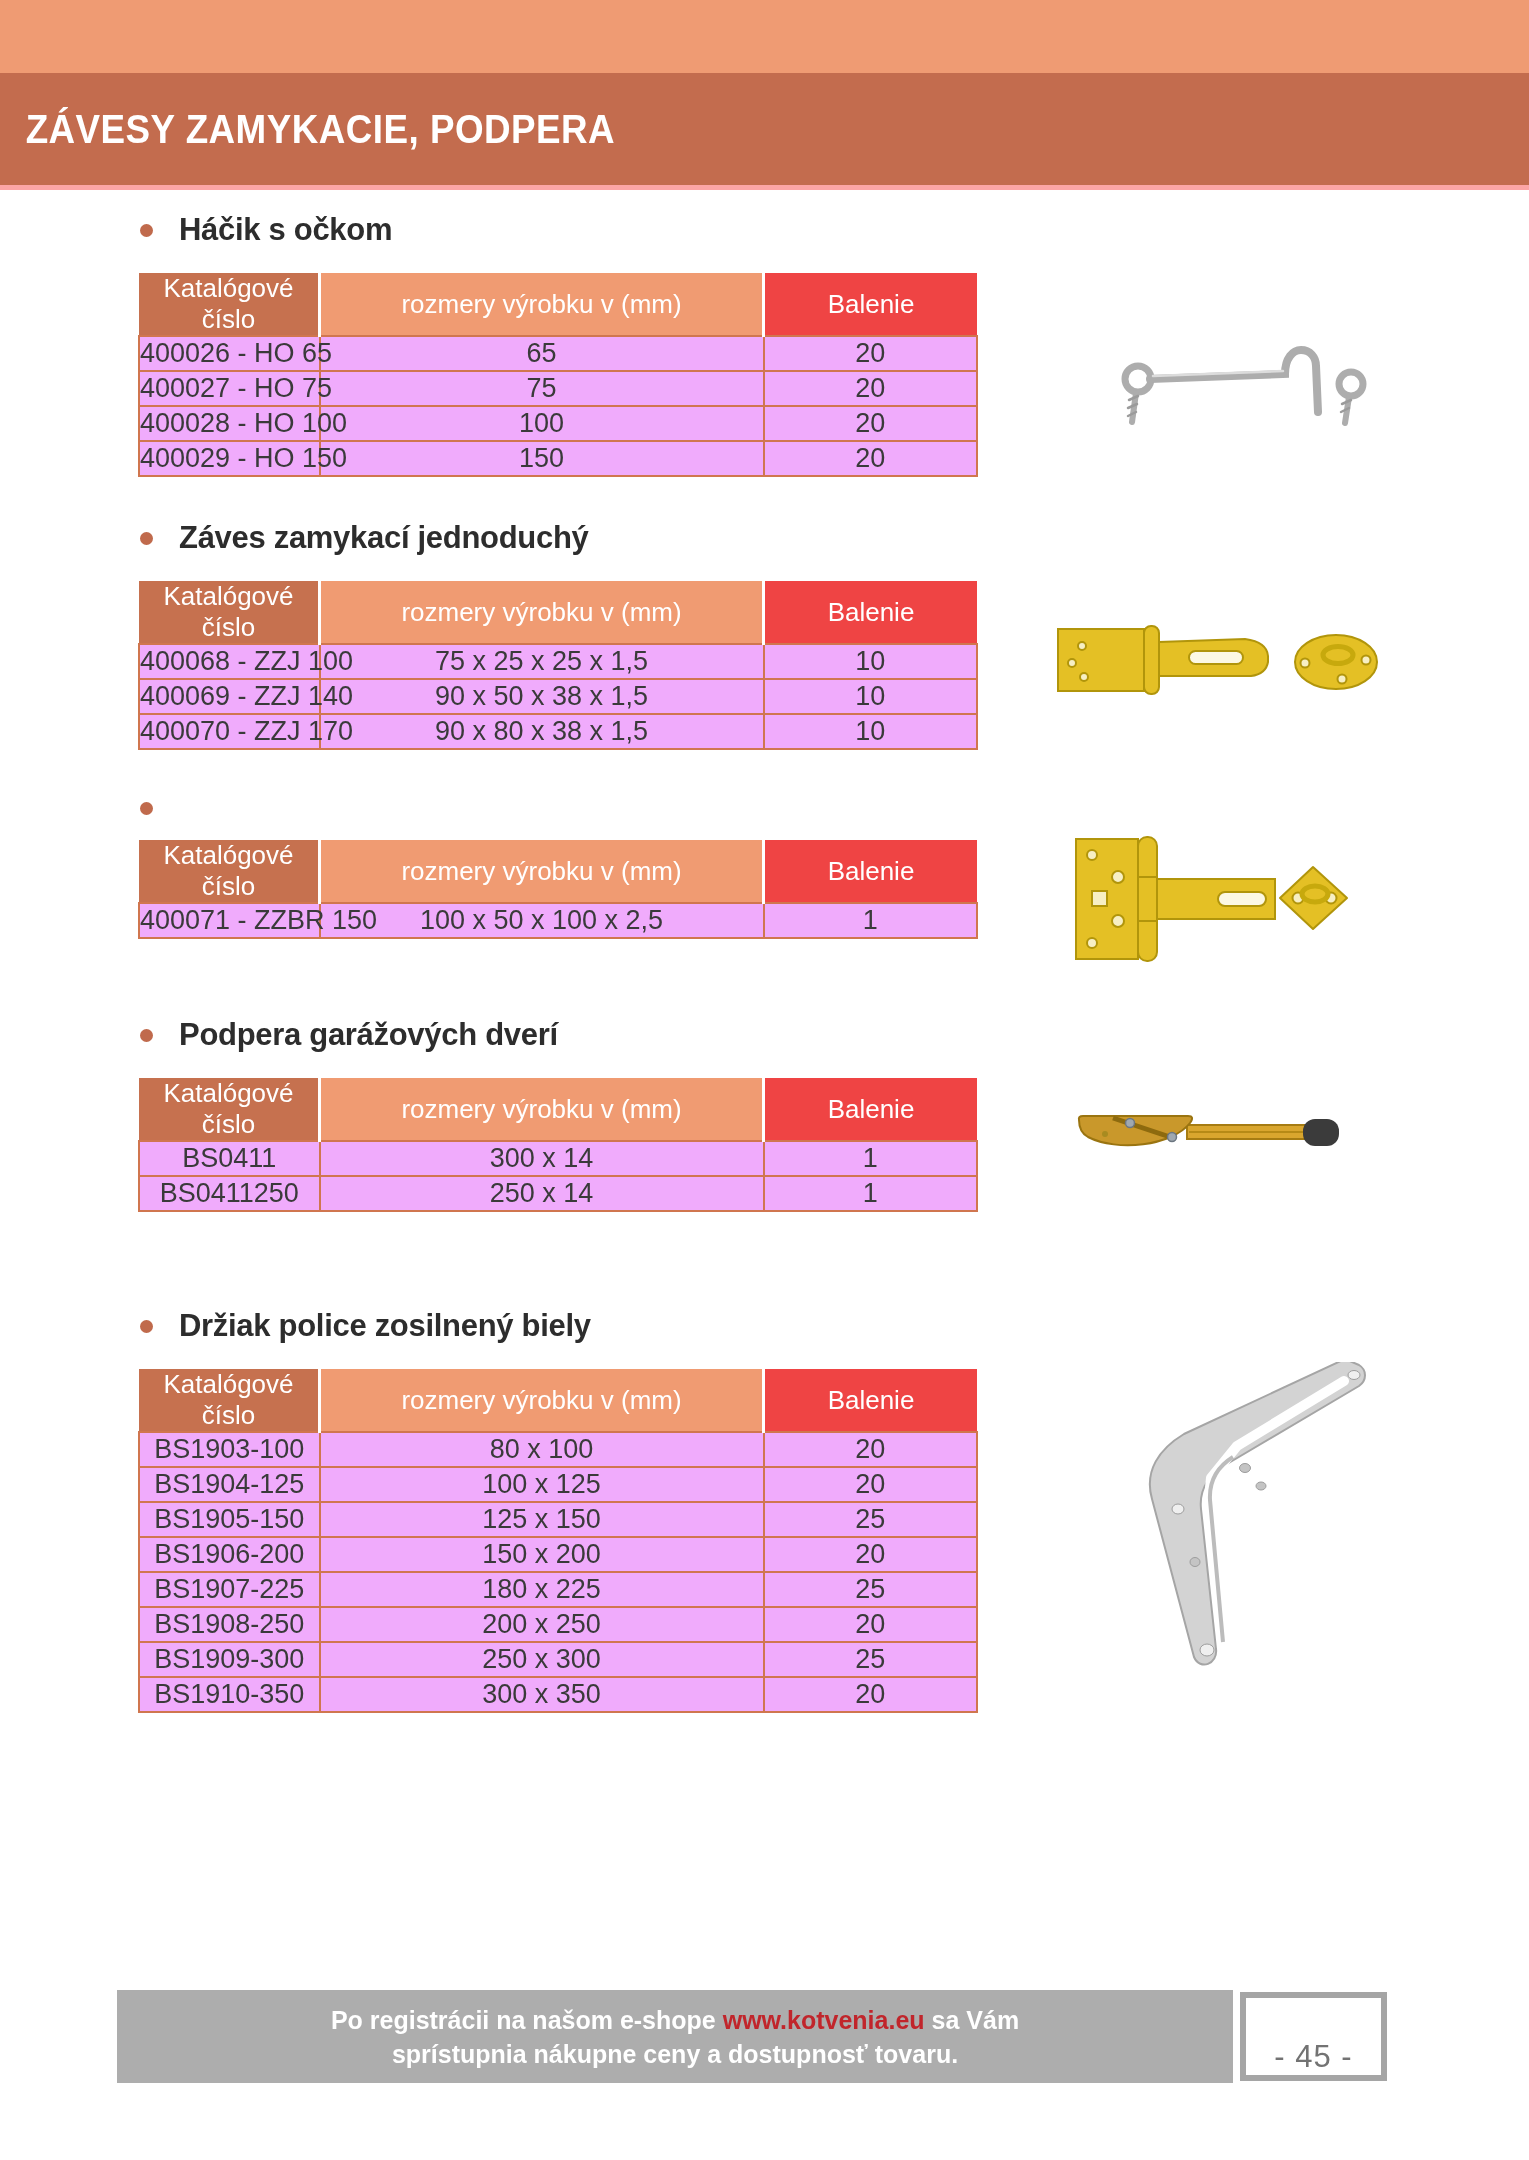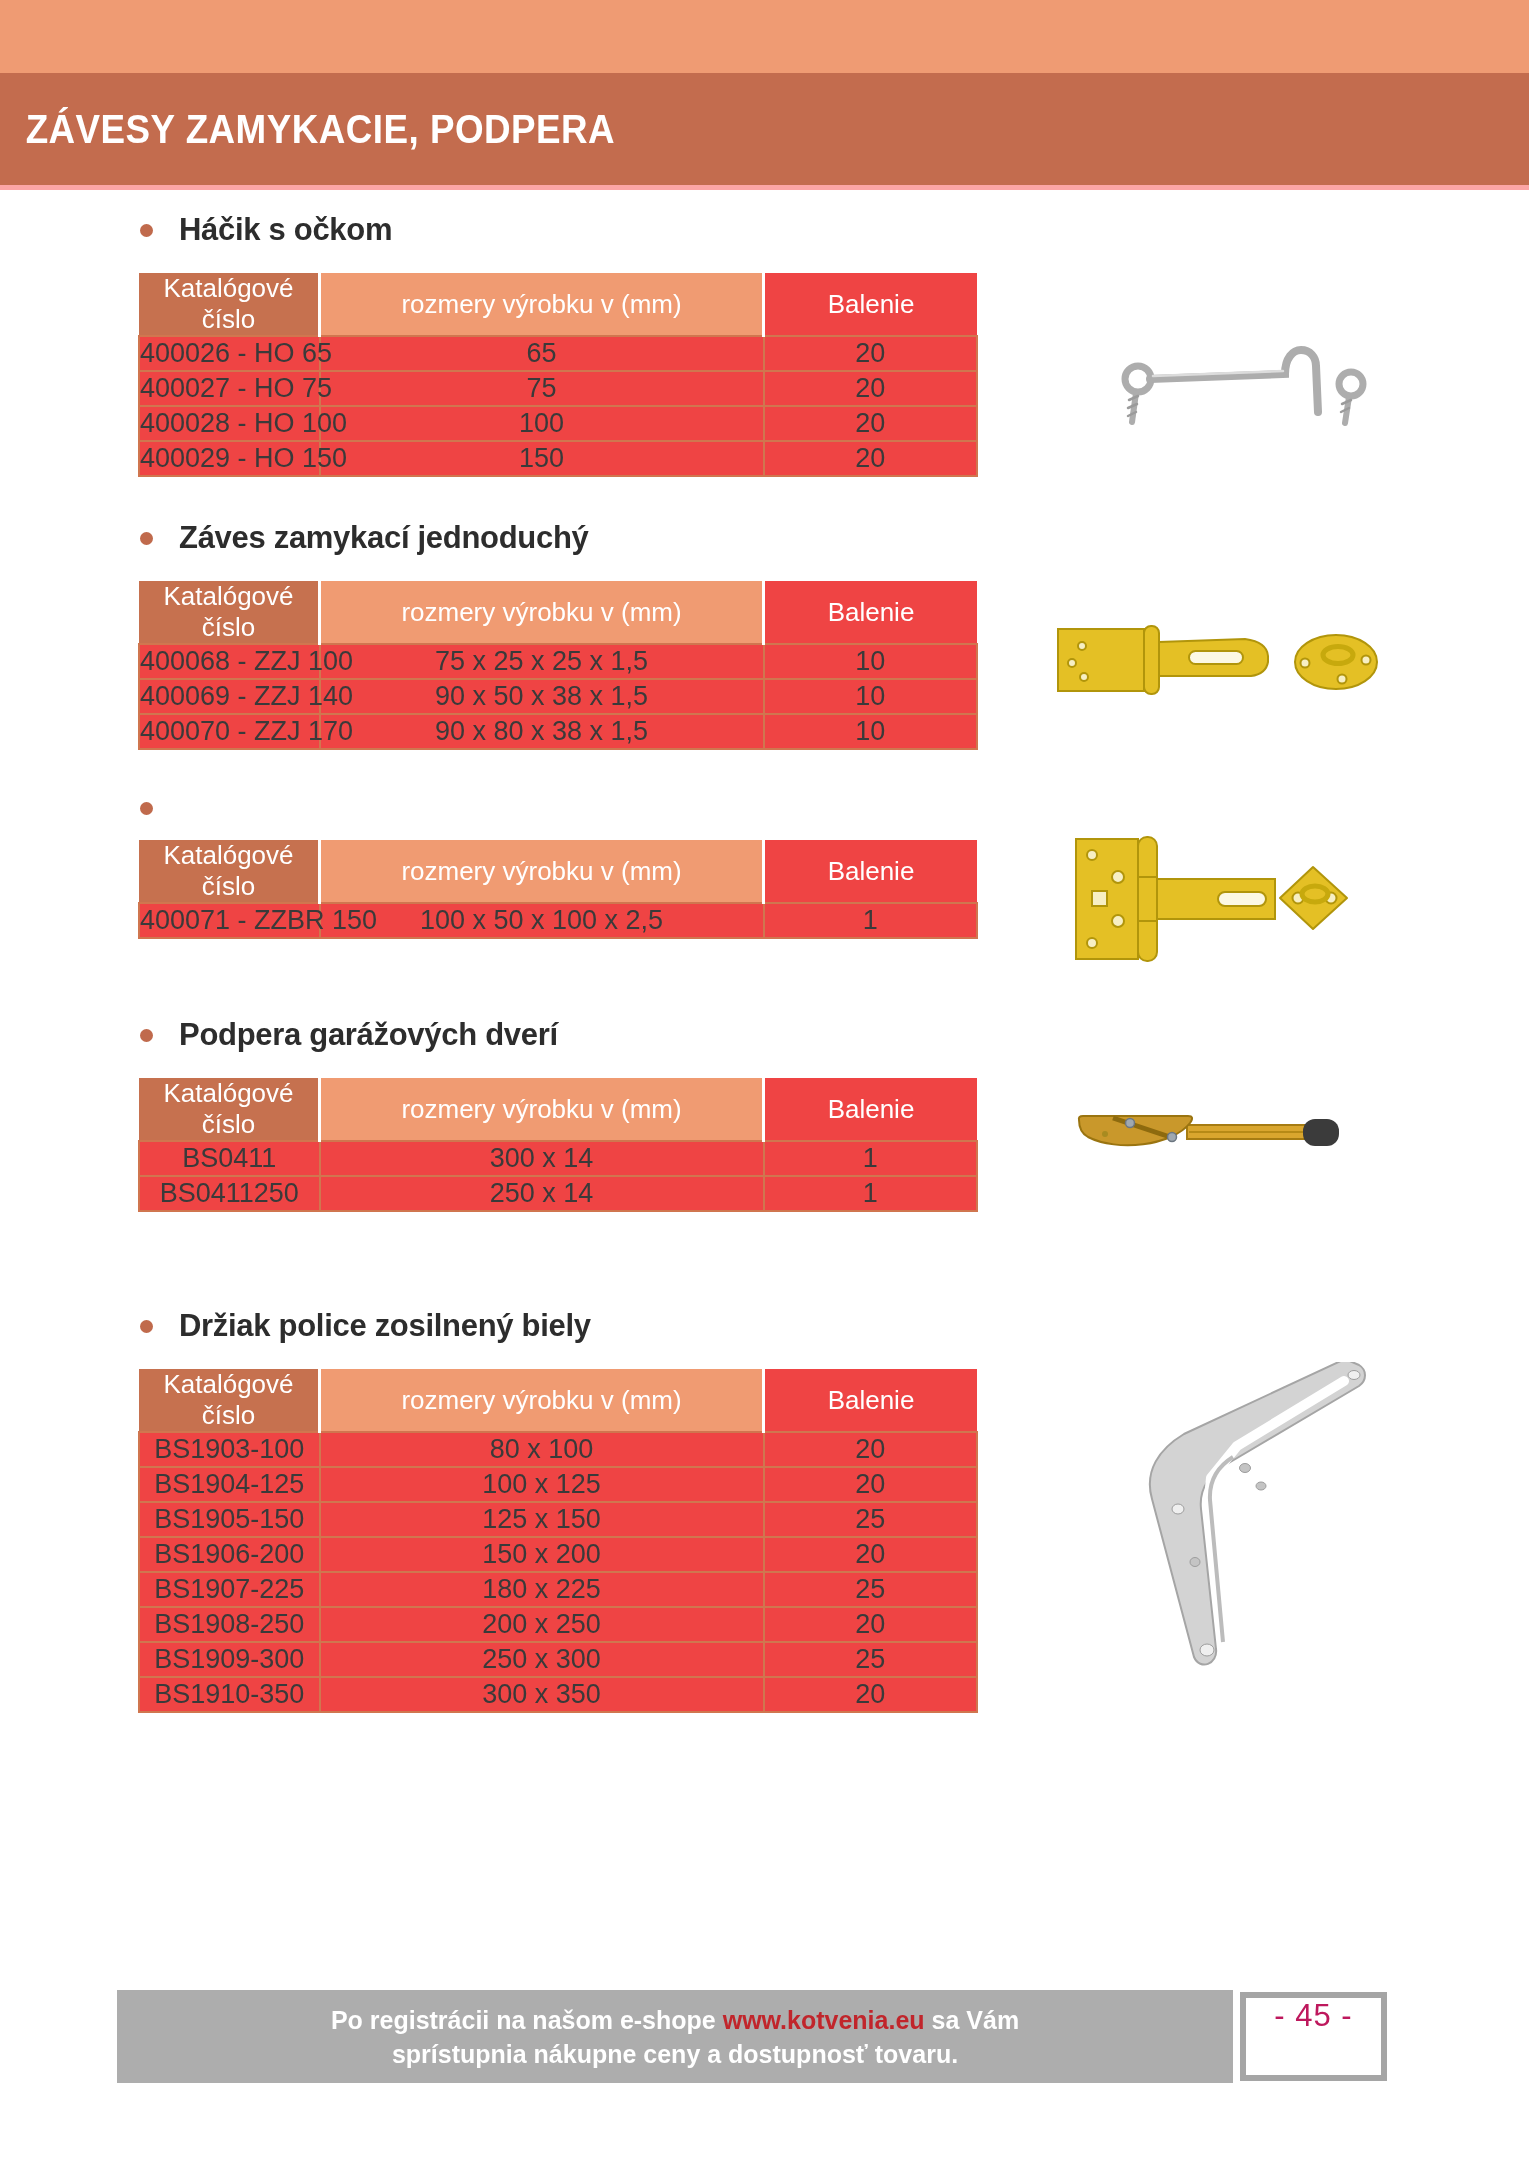--- a/index.html
+++ b/index.html
@@ -20,39 +20,39 @@
                font-size:31px; font-weight:700; color:#2d2d2d; letter-spacing:-.3px; }
   .bullet { width:13px; height:13px; border-radius:50%; background:#C06A4C; flex:none; }
 
   
   table { border-collapse:collapse; table-layout:fixed; width:832px; }
   th { height:57px; font-size:26px; font-weight:400; color:#ffffff; text-align:center; padding:0; }
   th.col-cat  { width:179px; background:#C6714F; }
   th.col-dim  { width:441px; background:#F09B72; }
   th.col-pack { width:212px; background:#ef4444; }
   th + th { border-left:3px solid #ffffff; }
-  td { height:33px; line-height:33px; background:#ef4444; border:2px solid #D0764F;
+  td { height:33px; line-height:33px; background:#f0abfc; border:2px solid #D0764F;
        font-size:27px; color:#3a3a3a; text-align:center; padding:0; white-space:nowrap; }
 
   
   .photo { position:absolute; }
   #img-hook    { left:1105px; top:322px; }
   #img-hasp    { left:1055px; top:616px; }
   #img-gate    { left:1070px; top:835px; }
   #img-support { left:1075px; top:1108px; }
   #img-bracket { left:1115px; top:1362px; }
 
   
   .footer-band { position:absolute; left:117px; top:1990px; width:1116px; height:93px; background:#ADADAD;
                  color:#ffffff; font-weight:700; font-size:25px; line-height:34px;
                  display:flex; flex-direction:column; align-items:center; justify-content:center; text-align:center; }
   .footer-band .link { color:#C1252B; }
   .page-box { position:absolute; left:1240px; top:1992px; width:147px; height:89px; box-sizing:border-box;
-              background:#ffffff; border:6px solid #A5A5A5; display:flex; align-items:flex-start; justify-content:center;
-              color:#be185d; font-size:31px; letter-spacing:1px; }
+              background:#ffffff; border:6px solid #A5A5A5; display:flex; align-items:flex-end; justify-content:center;
+              color:#737373; font-size:31px; letter-spacing:1px; }
 </style>
 </head>
 <body>
 
 <div class="page">
 
   <div class="band-light"></div>
   <div class="band-dark">
     <h1 class="page-title">ZÁVESY ZAMYKACIE, PODPERA</h1>
   </div>

